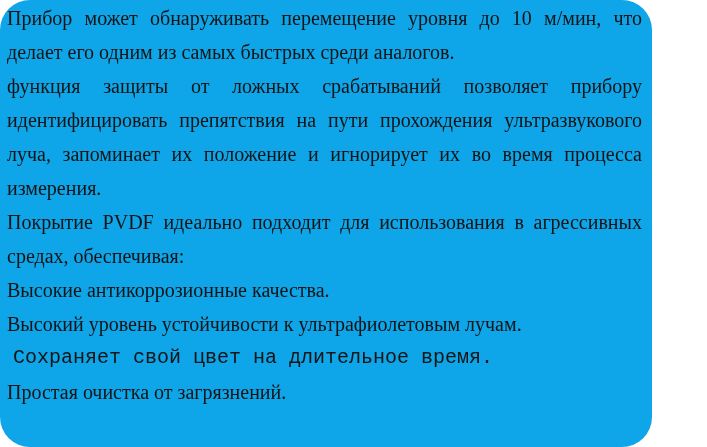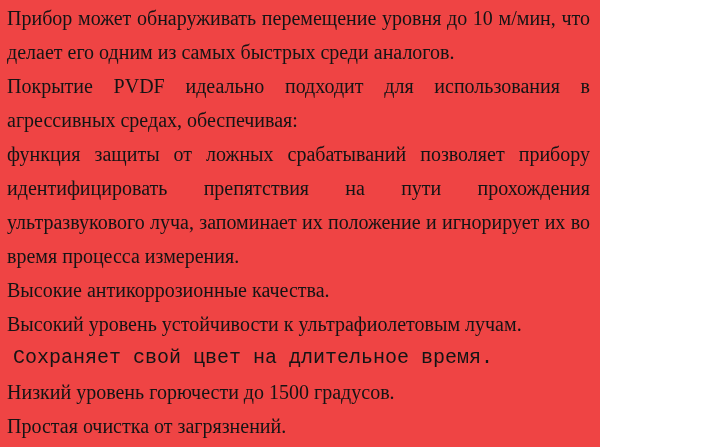--- a/index.html
+++ b/index.html
@@ -1,45 +1,45 @@
 <!DOCTYPE html>
 <html><head>
 <meta charset="utf-8">
 <style>
   html, body {
     margin: 0;
     padding: 0;
     background: #ffffff;
   }
   .page {
-    width: 600px;
+    width: 652px;
     height: 447px;
     box-sizing: border-box;
-    background: #ef4444;
+    background: #0ea5e9;
     color: #141414;
     font-family: "Liberation Serif", "DejaVu Serif", serif;
     font-size: 20px;
     line-height: 34px;
     padding: 1px 10px 0 7px;
     overflow: hidden;
+    border-radius: 30px;
   }
   .para {
     margin: 0;
     text-align: justify;
   }
   .para.indent-small {
     padding-left: 6px;
     font-family: Liberation Mono, monospace;
   }
 </style>
 </head>
 <body>
 
 <div class="page">
   <p class="para">Прибор может обнаруживать перемещение уровня до 10 м/мин, что делает его одним из самых быстрых среди аналогов.</p>
+  <p class="para">функция защиты от ложных срабатываний позволяет прибору идентифицировать препятствия на пути прохождения ультразвукового луча, запоминает их положение и игнорирует их во время процесса измерения.</p>
   <p class="para">Покрытие PVDF идеально подходит для использования в агрессивных средах, обеспечивая:</p>
-  <p class="para">функция защиты от ложных срабатываний позволяет прибору идентифицировать препятствия на пути прохождения ультразвукового луча, запоминает их положение и игнорирует их во время процесса измерения.</p>
   <p class="para">Высокие антикоррозионные качества.</p>
   <p class="para">Высокий уровень устойчивости к ультрафиолетовым лучам.</p>
   <p class="para indent-small">Сохраняет свой цвет на длительное время.</p>
-  <p class="para">Низкий уровень горючести до 1500 градусов.</p>
   <p class="para">Простая очистка от загрязнений.</p>
 </div>
 
 </body></html>

